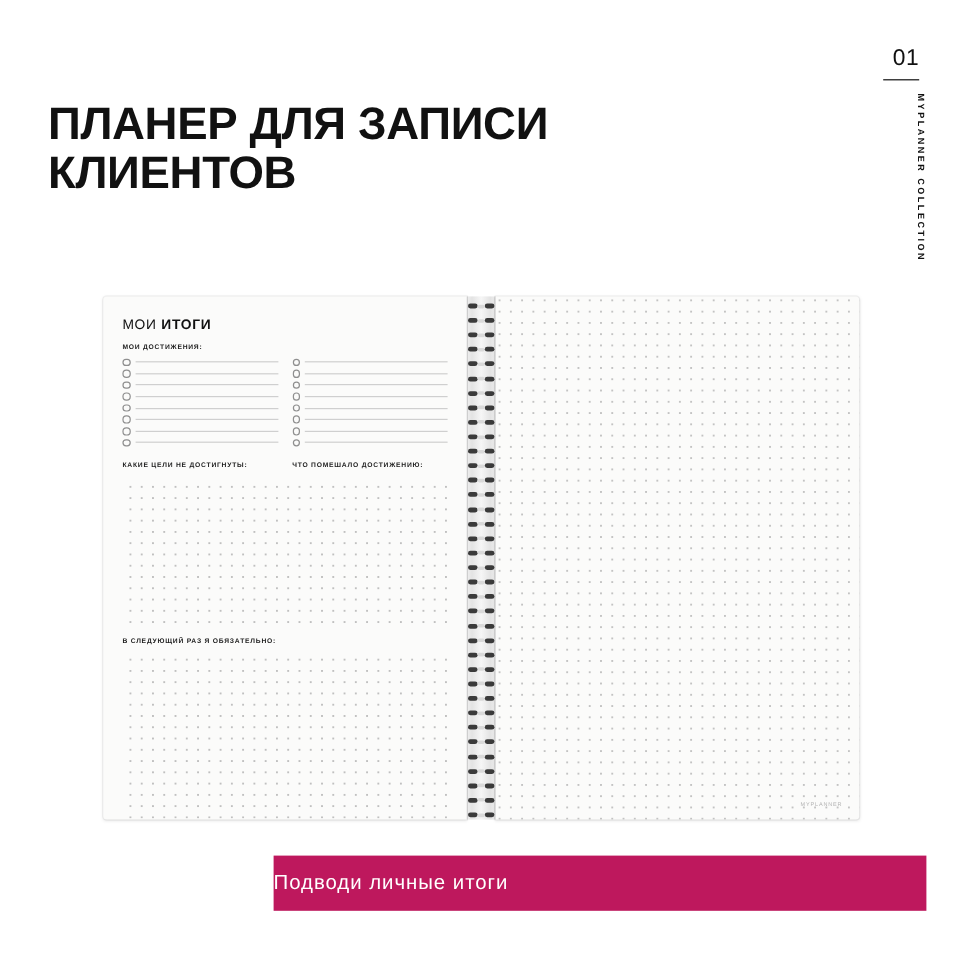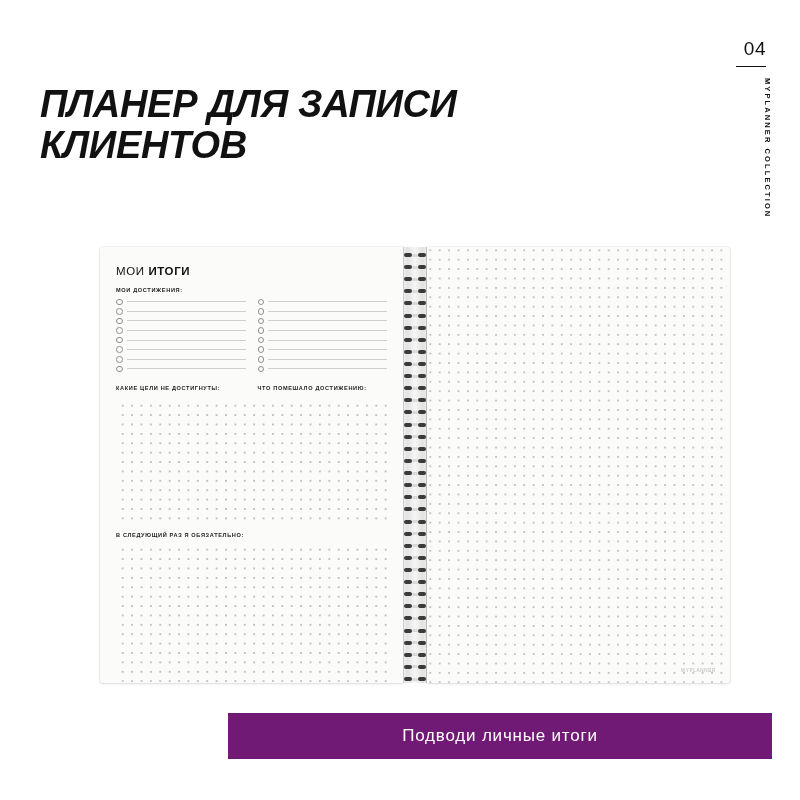--- a/index.html
+++ b/index.html
@@ -57,36 +57,35 @@
     width: 520px;
   }
   .headline h1 {
     margin: 0;
     font-size: 38px;
     line-height: 1.07;
     font-weight: 700;
     letter-spacing: -0.3px;
     color: #111111;
     text-transform: uppercase;
-    font-style: italic;
   }
   .headline h2 {
     margin: 12px 0 0 0;
     font-size: 19px;
     line-height: 1.1;
     font-weight: 400;
     letter-spacing: 1.1px;
     color: #1a1a1a;
     text-transform: uppercase;
   }
 
   
   .spread {
     position: absolute;
-    left: 100px;
+    left: 86px;
     top: 247px;
     width: 630px;
     height: 436px;
   }
   .page {
     position: absolute;
     top: 0;
     height: 100%;
     background: #fbfbfa;
     box-shadow: 0 1px 3px rgba(0,0,0,0.10), 0 0 0 1px rgba(0,0,0,0.045);
@@ -250,36 +249,36 @@
     text-transform: uppercase;
   }
 
   
   .footer-banner {
     position: absolute;
     left: 228px;
     top: 713px;
     width: 544px;
     height: 46px;
-    background: #701a75;
+    background: #be185d;
     display: flex;
     align-items: center;
-    justify-content: center;
+    justify-content: flex-start;
   }
   .footer-banner span {
     color: #ffffff;
     font-size: 17px;
     letter-spacing: 0.8px;
     font-weight: 400;
   }
 </style>
 </head>
 <body>
 
-<div class="page-number">04</div>
+<div class="page-number">01</div>
 <div class="page-rule"></div>
 <div class="collection-label">MYPLANNER COLLECTION</div>
 
 <div class="headline">
   <h1>ПЛАНЕР ДЛЯ ЗАПИСИ КЛИЕНТОВ</h1>
 </div>
 
 <div class="spread">
 
   <div class="page page-left">

